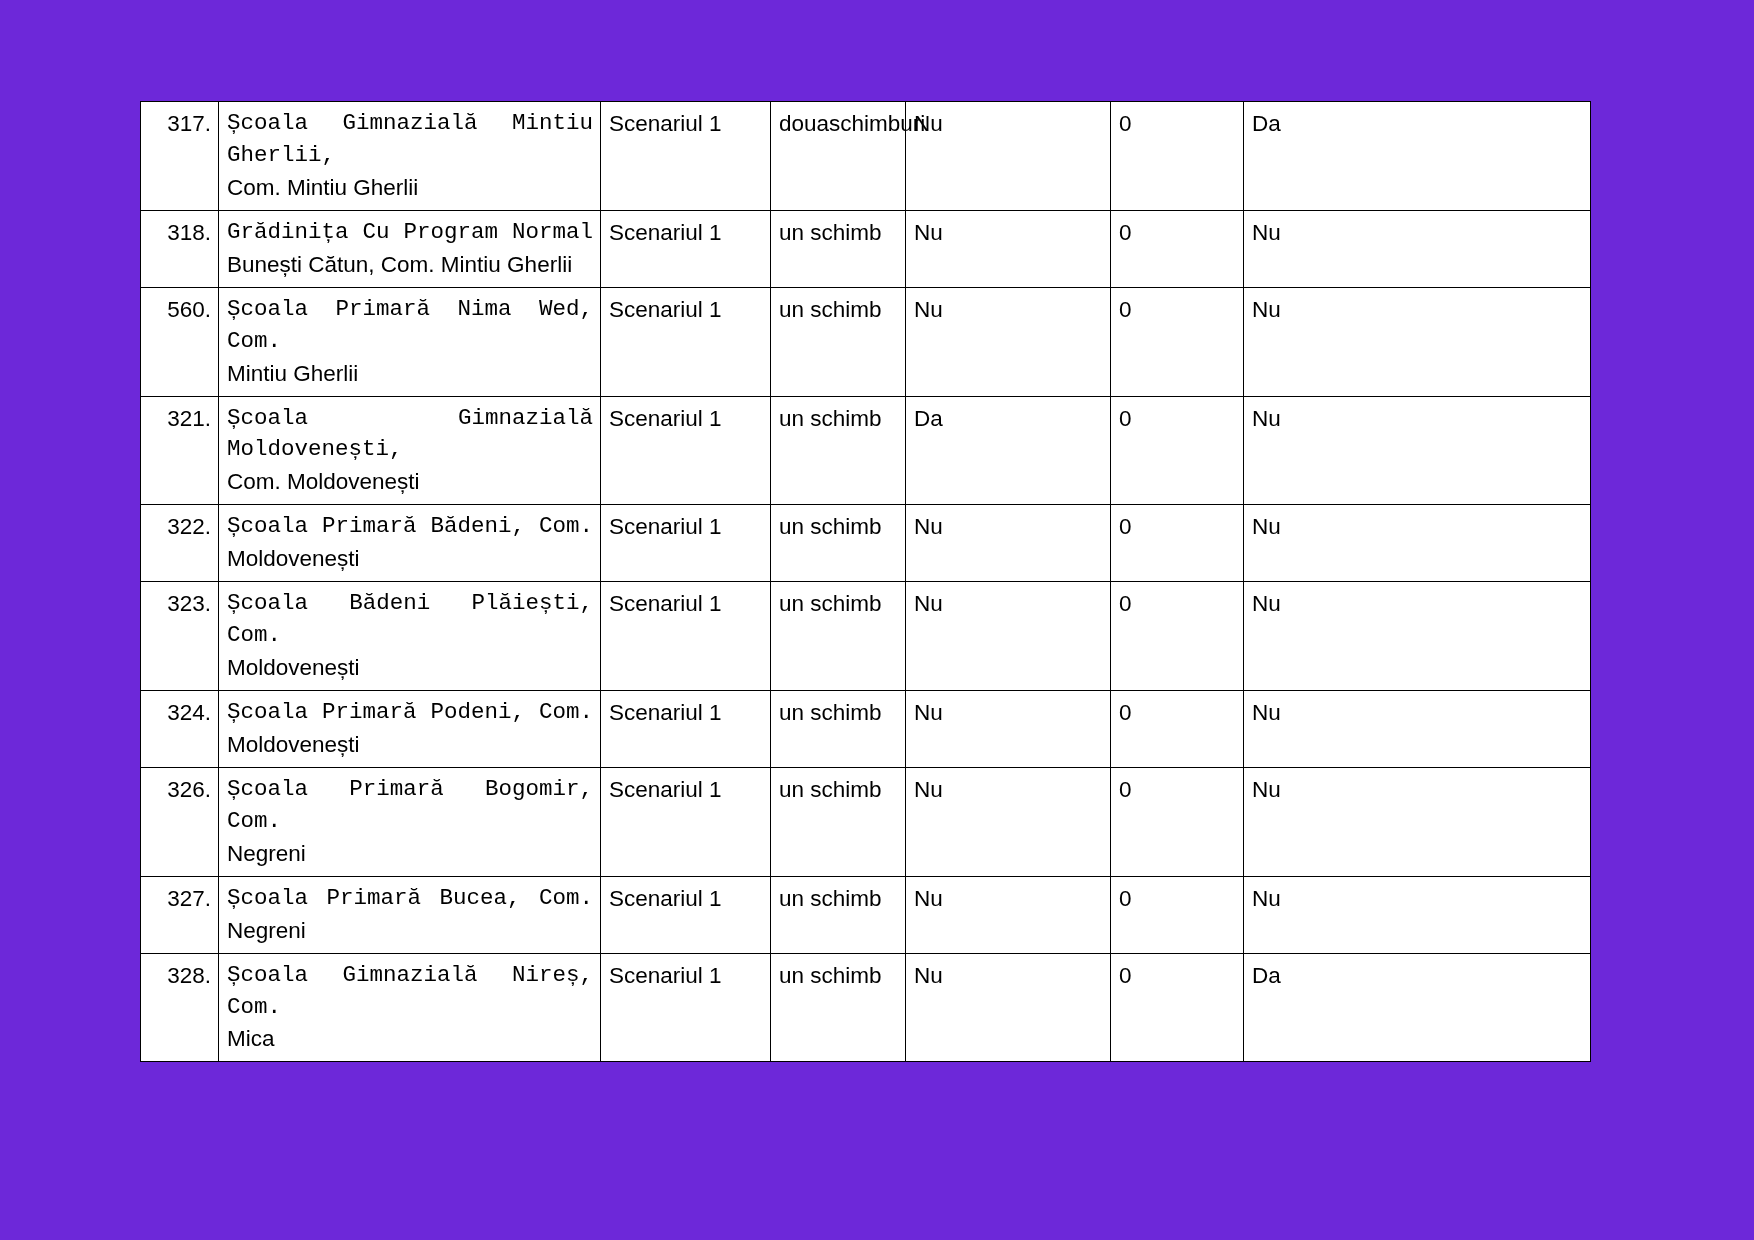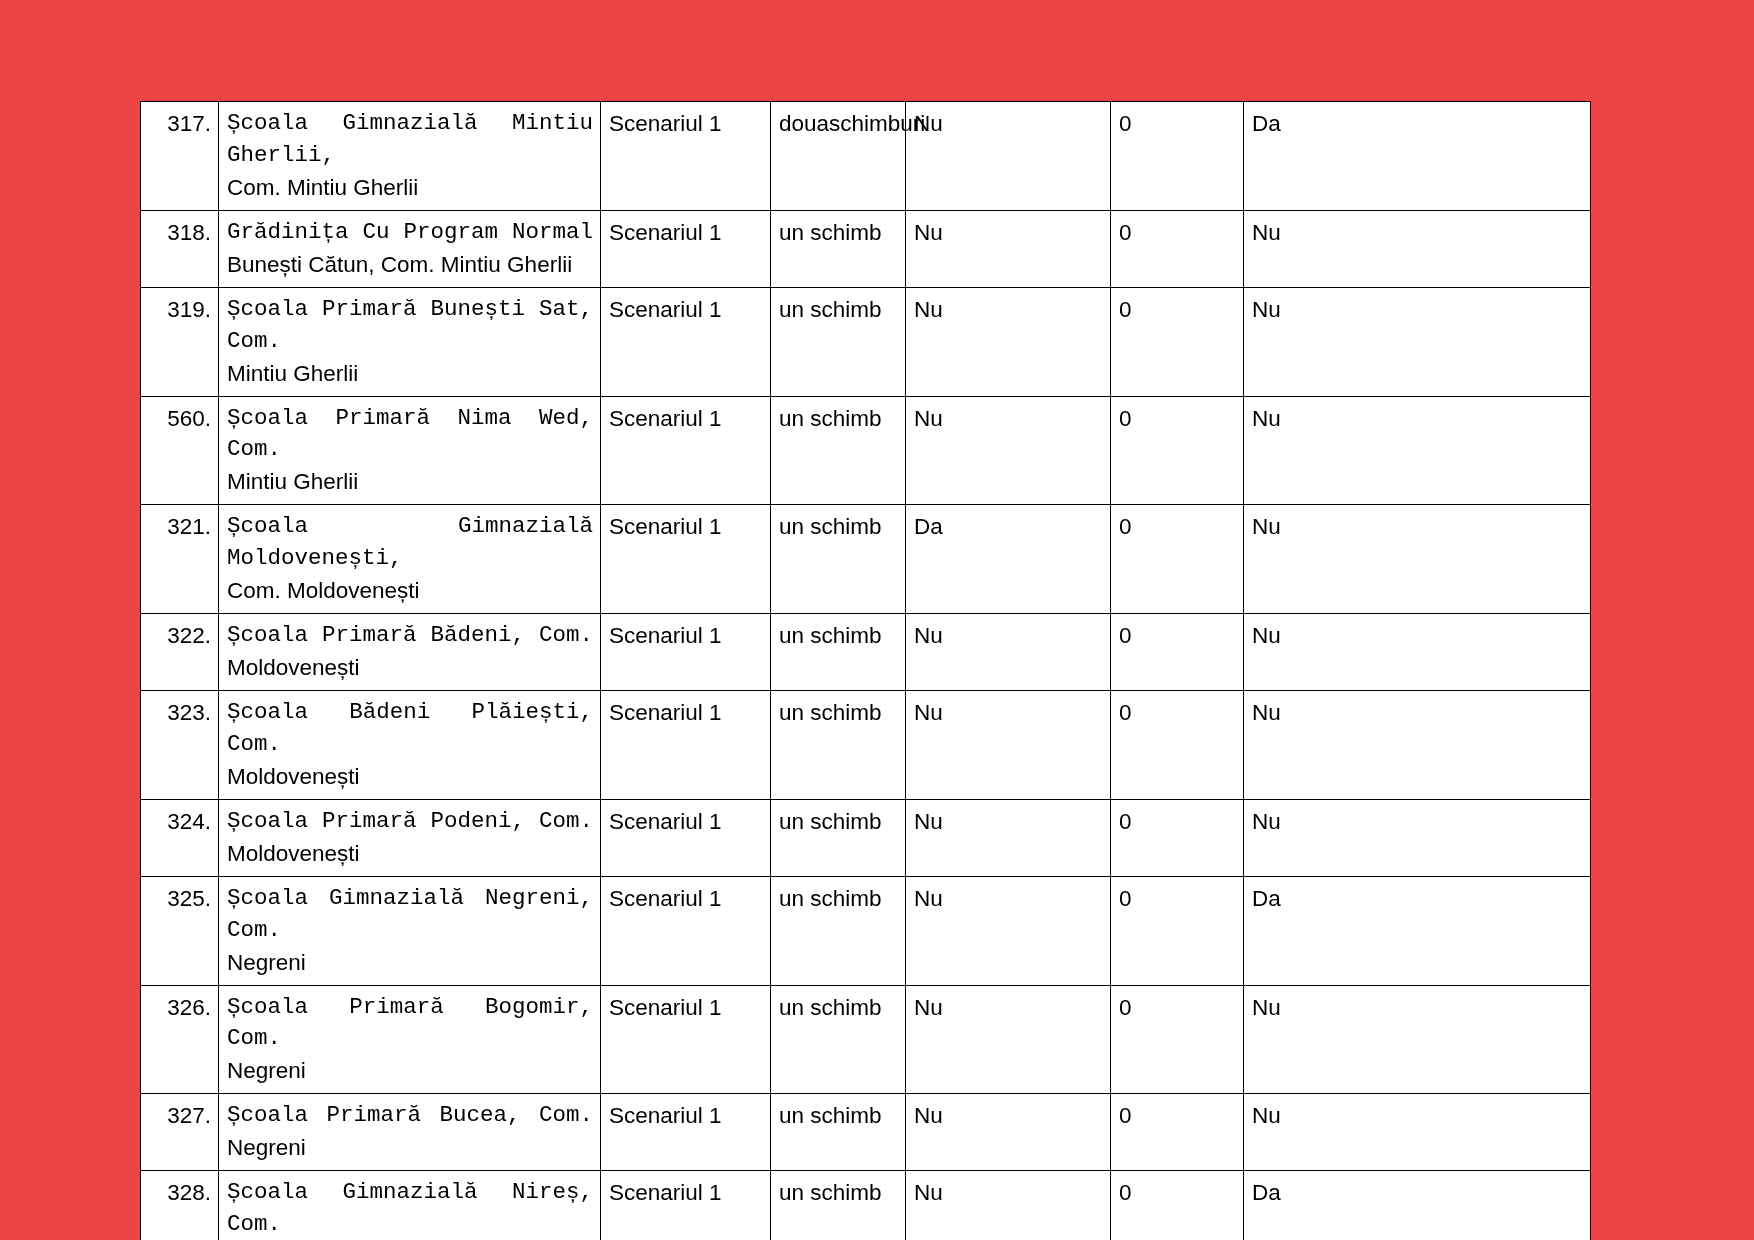--- a/index.html
+++ b/index.html
@@ -15,21 +15,21 @@
     position: relative;
     overflow: hidden;
   }
 
   .page {
     position: absolute;
     left: 0;
     top: 0;
     width: 1754px;
     height: 1240px;
-    background: #ef4444;
+    background: #6d28d9;
   }
 
   .table-wrap {
     position: absolute;
     left: 140px;
     top: 101px;
     width: 1450px;
   }
 
   table.schools {
@@ -126,32 +126,20 @@
               <span class="line-just">Grădinița Cu Program Normal</span>
               <span class="line-left">Bunești Cătun, Com. Mintiu Gherlii</span>
             </td>
             <td class="cell-left">Scenariul 1</td>
             <td class="cell-left"><span class="line-left">un schimb</span></td>
             <td class="cell-left">Nu</td>
             <td class="cell-left">0</td>
             <td class="cell-left">Nu</td>
           </tr>
           <tr>
-            <td class="nr">319.</td>
-            <td class="name">
-              <span class="line-just">Școala Primară Bunești Sat, Com.</span>
-              <span class="line-left">Mintiu Gherlii</span>
-            </td>
-            <td class="cell-left">Scenariul 1</td>
-            <td class="cell-left"><span class="line-left">un schimb</span></td>
-            <td class="cell-left">Nu</td>
-            <td class="cell-left">0</td>
-            <td class="cell-left">Nu</td>
-          </tr>
-          <tr>
             <td class="nr">560.</td>
             <td class="name">
               <span class="line-just">Școala Primară Nima Wed, Com.</span>
               <span class="line-left">Mintiu Gherlii</span>
             </td>
             <td class="cell-left">Scenariul 1</td>
             <td class="cell-left"><span class="line-left">un schimb</span></td>
             <td class="cell-left">Nu</td>
             <td class="cell-left">0</td>
             <td class="cell-left">Nu</td>
@@ -196,32 +184,20 @@
             <td class="nr">324.</td>
             <td class="name">
               <span class="line-just">Școala Primară Podeni, Com.</span>
               <span class="line-left">Moldovenești</span>
             </td>
             <td class="cell-left">Scenariul 1</td>
             <td class="cell-left"><span class="line-left">un schimb</span></td>
             <td class="cell-left">Nu</td>
             <td class="cell-left">0</td>
             <td class="cell-left">Nu</td>
-          </tr>
-          <tr>
-            <td class="nr">325.</td>
-            <td class="name">
-              <span class="line-just">Școala Gimnazială Negreni, Com.</span>
-              <span class="line-left">Negreni</span>
-            </td>
-            <td class="cell-left">Scenariul 1</td>
-            <td class="cell-left"><span class="line-left">un schimb</span></td>
-            <td class="cell-left">Nu</td>
-            <td class="cell-left">0</td>
-            <td class="cell-left">Da</td>
           </tr>
           <tr>
             <td class="nr">326.</td>
             <td class="name">
               <span class="line-just">Școala Primară Bogomir, Com.</span>
               <span class="line-left">Negreni</span>
             </td>
             <td class="cell-left">Scenariul 1</td>
             <td class="cell-left"><span class="line-left">un schimb</span></td>
             <td class="cell-left">Nu</td>

